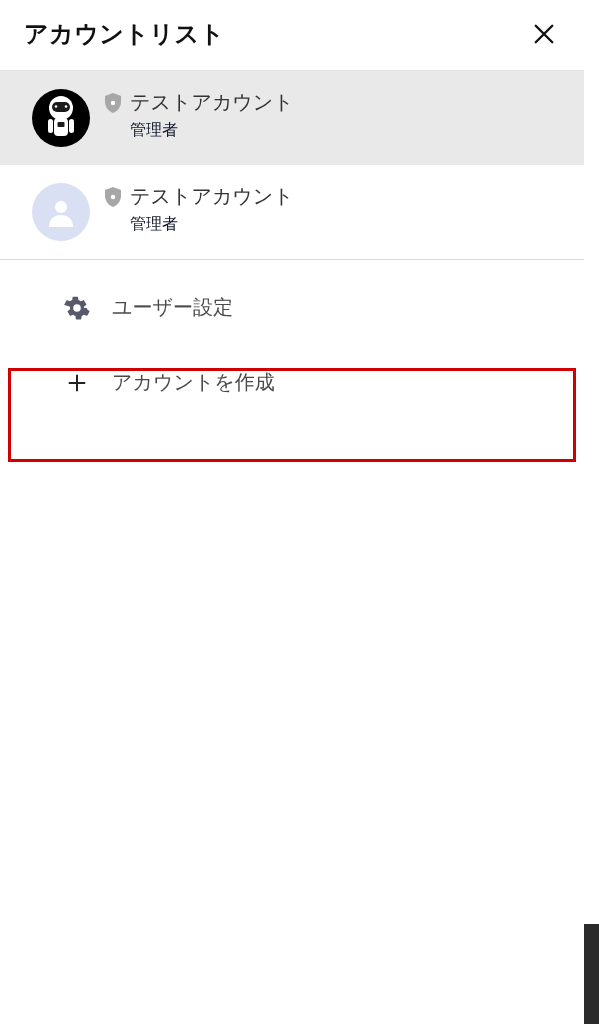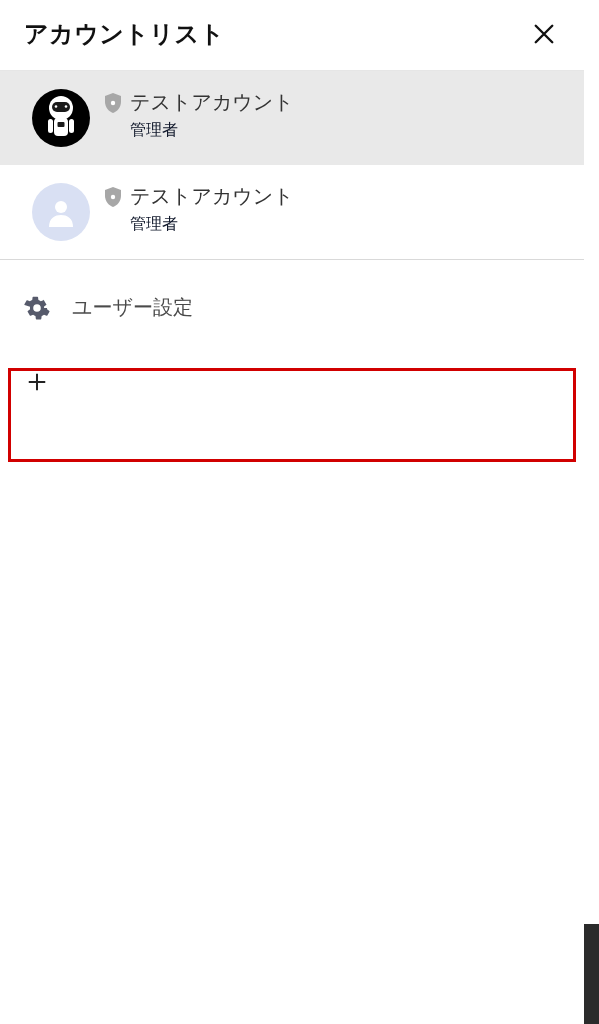--- a/index.html
+++ b/index.html
@@ -20,21 +20,21 @@
     .avatar-light { background: #d9e0f3; }
     .avatar-light svg { width: 30px; height: 30px; fill: #fff; }
     .account-text { display: flex; flex-direction: column; gap: 4px; }
     .account-name-line { display: flex; align-items: center; gap: 8px; }
     .shield-icon { width: 18px; height: 20px; fill: #a7a7a7; flex-shrink: 0; }
     .account-name { font-size: 20px; color: #333; }
     .account-role { font-size: 16px; color: #0f172a; margin-left: 26px; }
     .divider-top { height: 1px; background: #e6e6e6; width: 100%; }
     .divider { height: 1px; background: #d9d9d9; margin: 0 0 0 0; width: 100%; }
     .options { padding-top: 10px; }
-    .option-row { display: flex; align-items: center; gap: 22px; padding: 24px 20px 24px 24px; cursor: pointer; position: relative; }
+    .option-row { display: flex; align-items: center; gap: 22px; padding: 24px 20px 24px 64px; cursor: pointer; position: relative; }
     .option-icon { width: 26px; height: 26px; display: flex; align-items: center; justify-content: center; color: #565a6b; flex-shrink: 0; }
     .option-icon svg { width: 26px; height: 26px; fill: #565a6b; }
     .option-plus { width: 26px; height: 26px; display: flex; align-items: center; justify-content: center; color: #111; flex-shrink: 0; }
     .option-plus svg { width: 22px; height: 22px; stroke: #222; stroke-width: 2.2; }
     .option-label { font-size: 20px; color: #4a4a4a; }
     .highlight-box { position: absolute; border: 3px solid #d10000; left: 8px; right: 8px; top: 368px; height: 94px; pointer-events: none; }
   </style>
 </head>
 <body>
 
@@ -111,20 +111,21 @@
       </div>
       <div class="option-label">ユーザー設定</div>
     </div>
 
     <div class="option-row">
       <div class="option-plus">
         <svg viewBox="0 0 24 24" fill="none">
           <path d="M12 3 V21 M3 12 H21"></path>
         </svg>
       </div>
+      <div class="option-label">アカウントを作成</div>
     </div>
 
   </div>
 
   <div class="highlight-box"></div>
 
 </div>
 
 <div class="right-strip"></div>
 <div class="right-strip-dark"></div>

